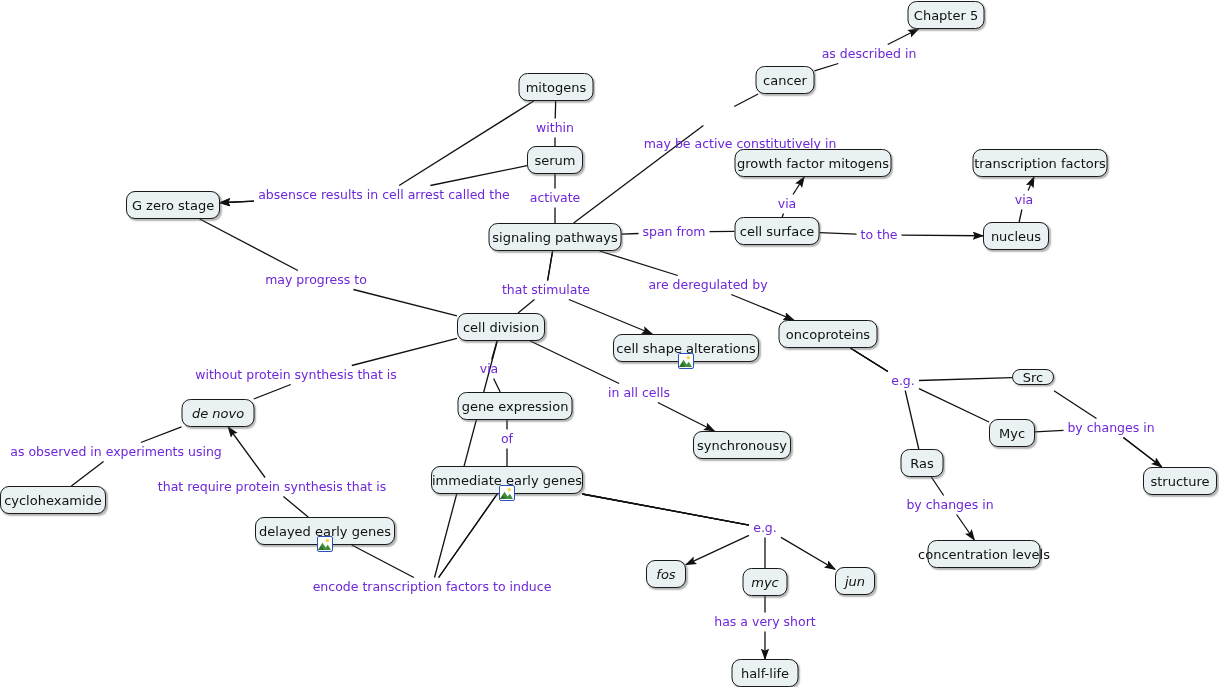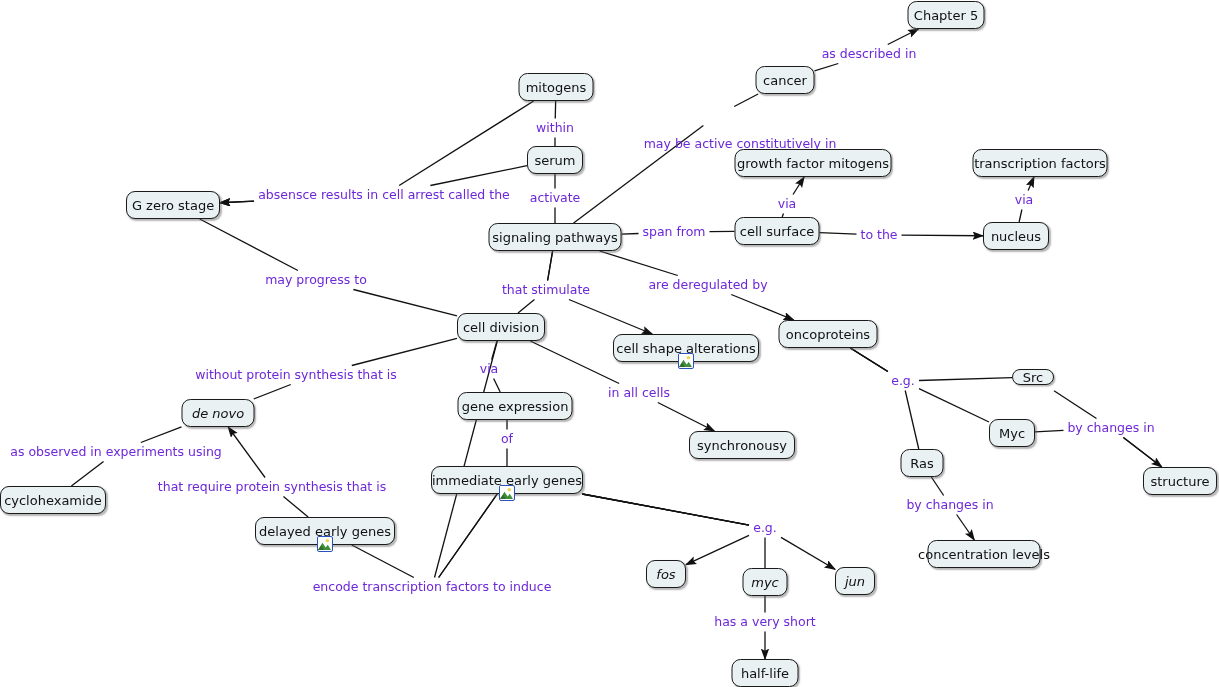--- a/index.html
+++ b/index.html
@@ -227,21 +227,21 @@
       </div>
       <div class="node italic" style="left: 218px; top: 413px; width: 73px; height: 28px;">
         <span>de novo</span>
       </div>
       <div class="node" style="left: 507px; top: 406px; width: 115px; height: 28px; margin-left: 8px;">
         <span>gene expression</span>
       </div>
       <div class="node" style="left: 1012px; top: 433px; width: 46px; height: 28px;">
         <span>Myc</span>
       </div>
-      <div class="node" style="left: 742px; top: 445px; width: 106px; height: 28px;">
+      <div class="node" style="left: 742px; top: 445px; width: 98px; height: 28px;">
         <span>synchronousy</span>
       </div>
       <div class="node" style="left: 922px; top: 463px; width: 43px; height: 28px;">
         <span>Ras</span>
       </div>
       <div class="node" style="left: 1180px; top: 481px; width: 74px; height: 28px;">
         <span>structure</span>
       </div>
       <div class="node" style="left: 507px; top: 480px; width: 152px; height: 28px;">
         <span>immediate early genes</span>

